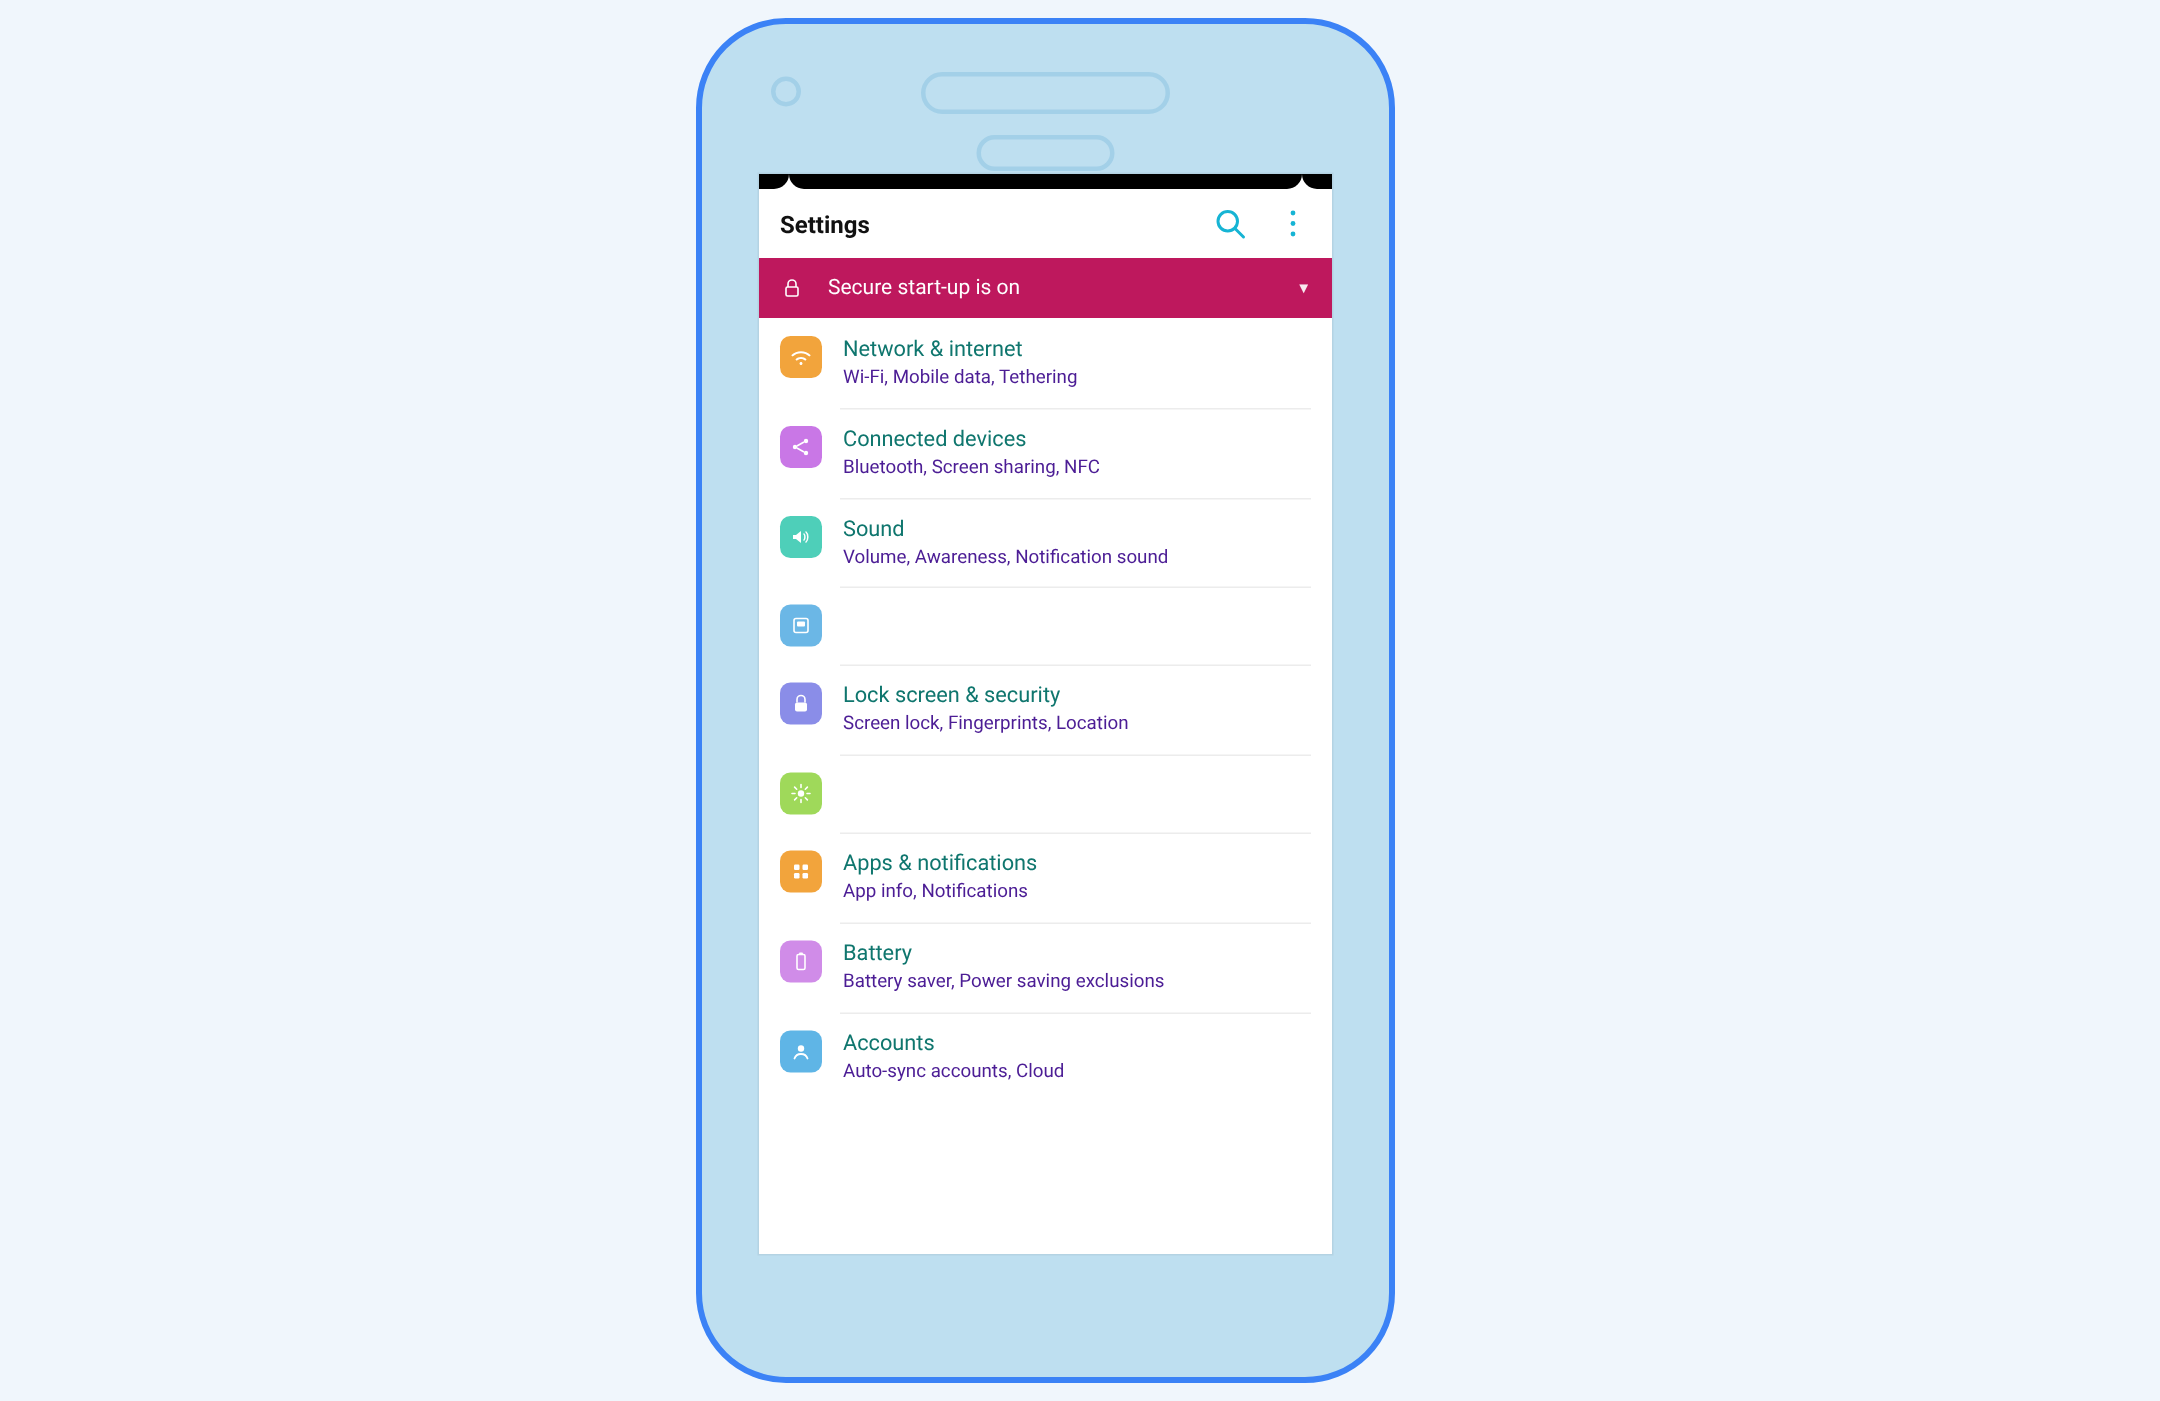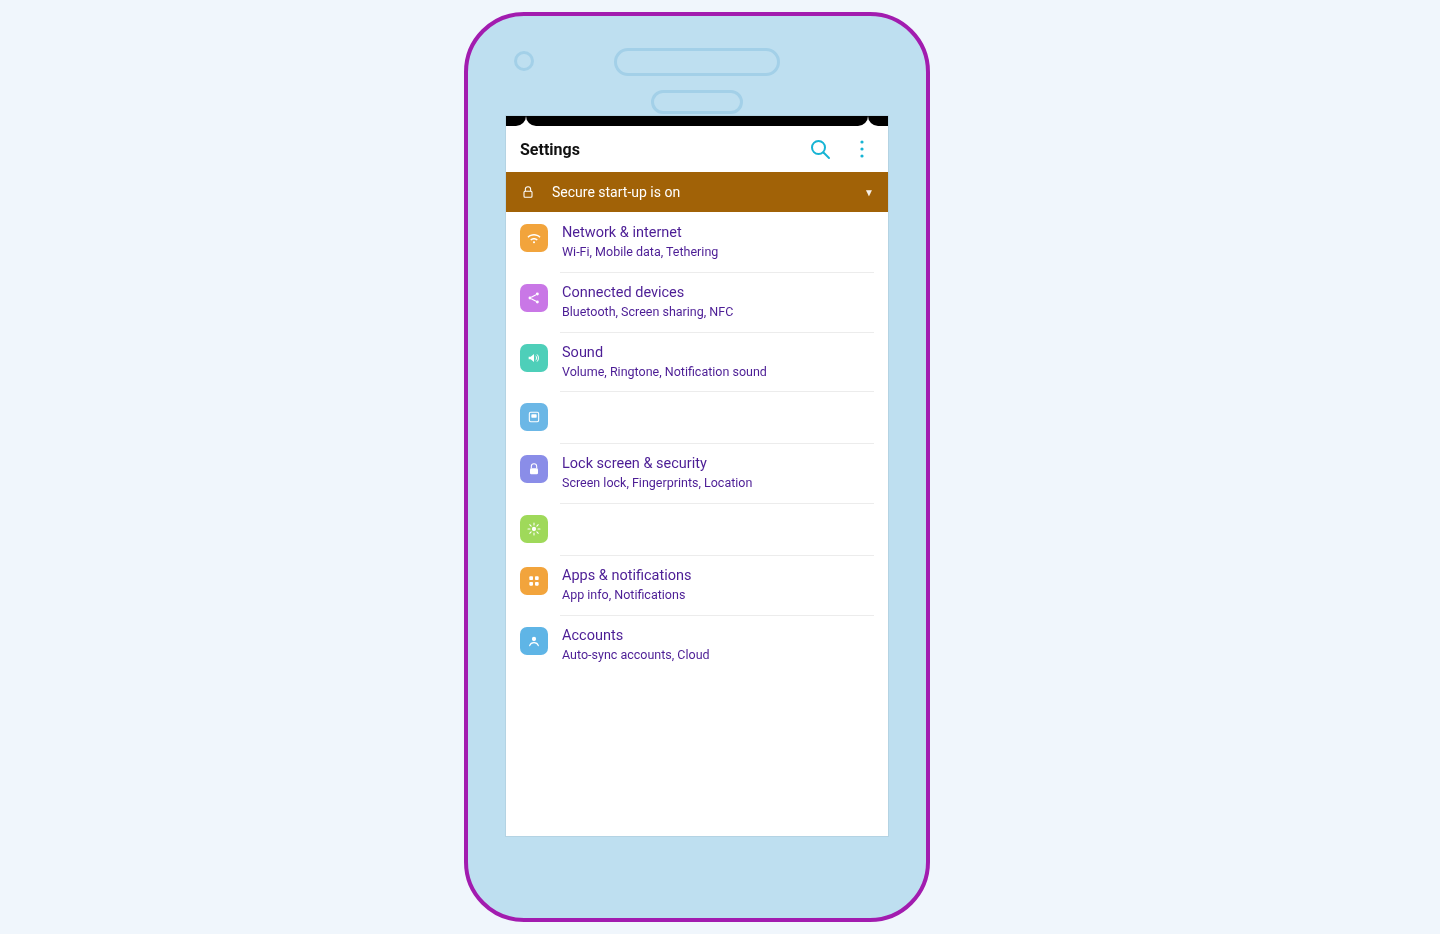--- a/index.html
+++ b/index.html
@@ -12,21 +12,21 @@
     overflow: hidden;
   }
 
   
   .phone {
     position: absolute;
     left: 464px;
     top: 12px;
     width: 466px;
     height: 910px;
-    border: 4px solid #a21caf;
+    border: 4px solid #3b82f6;
     border-radius: 60px;
     background: #bedff0;
     box-sizing: border-box;
   }
   .phone-top {
     position: absolute;
     left: 0;
     right: 0;
     top: 20px;
     display: flex;
@@ -124,21 +124,21 @@
     width: 24px;
     height: 24px;
     display: flex;
     align-items: center;
     justify-content: center;
     cursor: pointer;
   }
 
   
   .banner {
-    background: #a16207;
+    background: #be185d;
     color: #fff;
     display: flex;
     align-items: center;
     height: 40px;
     padding: 0 14px;
     font-size: 14px;
   }
   .banner .banner-text {
     margin-left: 16px;
     flex: 1;
@@ -180,21 +180,21 @@
   }
   .item-icon svg { width: 16px; height: 16px; fill: #fff; }
   .item-text {
     margin-left: 14px;
     display: flex;
     flex-direction: column;
     line-height: 1.25;
   }
   .item-title {
     font-size: 14.5px;
-    color: #4c1d95;
+    color: #0f766e;
   }
   .item-sub {
     font-size: 12.5px;
     color: #4c1d95;
     margin-top: 2px;
   }
 
   
   .ic-wifi      { background: #f2a43c; }
   .ic-share     { background: #c977e6; }
@@ -284,21 +284,21 @@
 
       <div class="list-item">
         <div class="item-icon ic-sound">
           <svg viewBox="0 0 24 24">
               <path d="M4 10v4h3l5 4V6l-5 4H4z"></path>
               <path d="M15 9c1.2 1 1.2 5 0 6M17 7c2.4 2 2.4 8 0 10" fill="none" stroke="#fff" stroke-width="1.5" stroke-linecap="round"></path>
             </svg>
         </div>
         <div class="item-text">
           <span class="item-title">Sound</span>
-          <span class="item-sub">Volume, Ringtone, Notification sound</span>
+          <span class="item-sub">Volume, Awareness, Notification sound</span>
         </div>
       </div>
 
       <div class="list-item">
         <div class="item-icon ic-display">
           <svg viewBox="0 0 24 24">
               <rect x="5" y="5" width="14" height="14" rx="2" fill="none" stroke="#fff" stroke-width="1.6"></rect>
               <rect x="8" y="8" width="8" height="5" rx="1"></rect>
             </svg>
         </div>
@@ -334,20 +334,32 @@
               <rect x="5" y="13.5" width="5.5" height="5.5" rx="1.2"></rect>
               <rect x="13.5" y="13.5" width="5.5" height="5.5" rx="1.2"></rect>
             </svg>
         </div>
         <div class="item-text">
           <span class="item-title">Apps &amp; notifications</span>
           <span class="item-sub">App info, Notifications</span>
         </div>
       </div>
 
+      <div class="list-item">
+        <div class="item-icon ic-battery">
+          <svg viewBox="0 0 24 24">
+              <rect x="8" y="5" width="8" height="15" rx="1.5" fill="none" stroke="#fff" stroke-width="1.6"></rect>
+              <rect x="10" y="3" width="4" height="2" rx="1"></rect>
+            </svg>
+        </div>
+        <div class="item-text">
+          <span class="item-title">Battery</span>
+          <span class="item-sub">Battery saver, Power saving exclusions</span>
+        </div>
+      </div>
 
 
       <div class="list-item">
         <div class="item-icon ic-accounts">
           <svg viewBox="0 0 24 24">
               <circle cx="12" cy="9" r="3.2"></circle>
               <path d="M5.5 19c1-3.2 3.6-4.5 6.5-4.5s5.5 1.3 6.5 4.5" fill="none" stroke="#fff" stroke-width="1.8" stroke-linecap="round"></path>
             </svg>
         </div>
         <div class="item-text">

